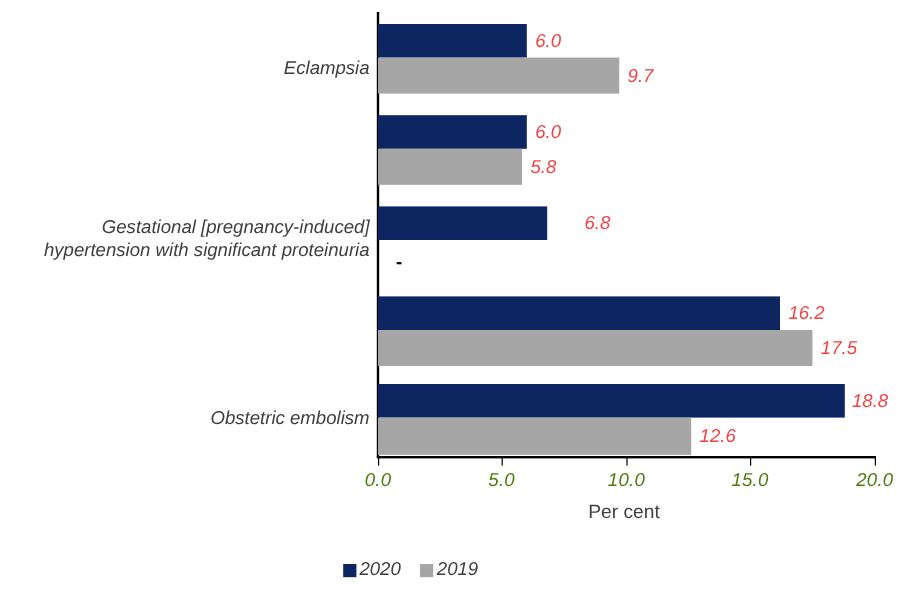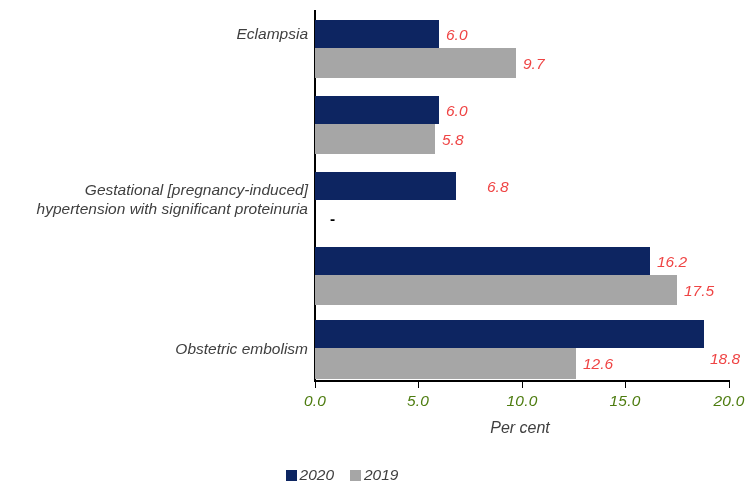--- a/index.html
+++ b/index.html
@@ -58,21 +58,20 @@
     width: 70px;
     white-space: nowrap;
   }
 
   .axis-title {
     position: absolute;
     top: 419px;
     left: 460px;
     width: 120px;
     text-align: center;
-    font-style: italic;
     font-size: 16px;
     color: #3f3f3f;
     white-space: nowrap;
   }
 
   
   .cat-label {
     position: absolute;
     right: 446px;       
     text-align: right;
@@ -152,21 +151,21 @@
   <div class="tick" style="left:729px;"></div>
 
   <div class="tick-label" style="left:280px;">0.0</div>
   <div class="tick-label" style="left:383px;">5.0</div>
   <div class="tick-label" style="left:487px;">10.0</div>
   <div class="tick-label" style="left:590px;">15.0</div>
   <div class="tick-label" style="left:694px;">20.0</div>
 
   <div class="axis-title">Per cent</div>
 
-  <div class="cat-label" style="top:24px;">Eclampsia</div>
+  <div class="cat-label" style="top:48px;">Eclampsia</div>
   <div class="bar s2020" style="left:315px; top:20px; width:124px; height:28px;"></div>
   <div class="bar-label" style="left:446px; top:27px;">6.0</div>
   <div class="bar s2019" style="left:315px; top:48px; width:201px; height:30px;"></div>
   <div class="bar-label" style="left:523px; top:56px;">9.7</div>
 
   <div class="bar s2020" style="left:315px; top:96px; width:124px; height:28px;"></div>
   <div class="bar-label" style="left:446px; top:103px;">6.0</div>
   <div class="bar s2019" style="left:315px; top:124px; width:120px; height:30px;"></div>
   <div class="bar-label" style="left:442px; top:132px;">5.8</div>
 
@@ -176,21 +175,21 @@
   <div class="bar-label" style="left:463px; top:179px;margin-left:24px;">6.8</div>
   <div class="bar-label dash" style="left:330px; top:211px;">-</div>
 
   <div class="bar s2020" style="left:315px; top:247px; width:335px; height:28px;"></div>
   <div class="bar-label" style="left:657px; top:254px;">16.2</div>
   <div class="bar s2019" style="left:315px; top:275px; width:362px; height:30px;"></div>
   <div class="bar-label" style="left:684px; top:283px;">17.5</div>
 
   <div class="cat-label" style="top:339px;">Obstetric embolism</div>
   <div class="bar s2020" style="left:315px; top:320px; width:389px; height:28px;"></div>
-  <div class="bar-label" style="left:710px; top:327px;margin-top:24px;">18.8</div>
+  <div class="bar-label" style="left:710px; top:327px;">18.8</div>
   <div class="bar s2019" style="left:315px; top:348px; width:261px; height:31px;"></div>
   <div class="bar-label" style="left:583px; top:356px;">12.6</div>
 
   <div class="legend">
     <div class="legend-item">
       <span class="legend-swatch s2020"></span>
       <span class="legend-text">2020</span>
     </div>
     <div class="legend-item">
       <span class="legend-swatch s2019"></span>

